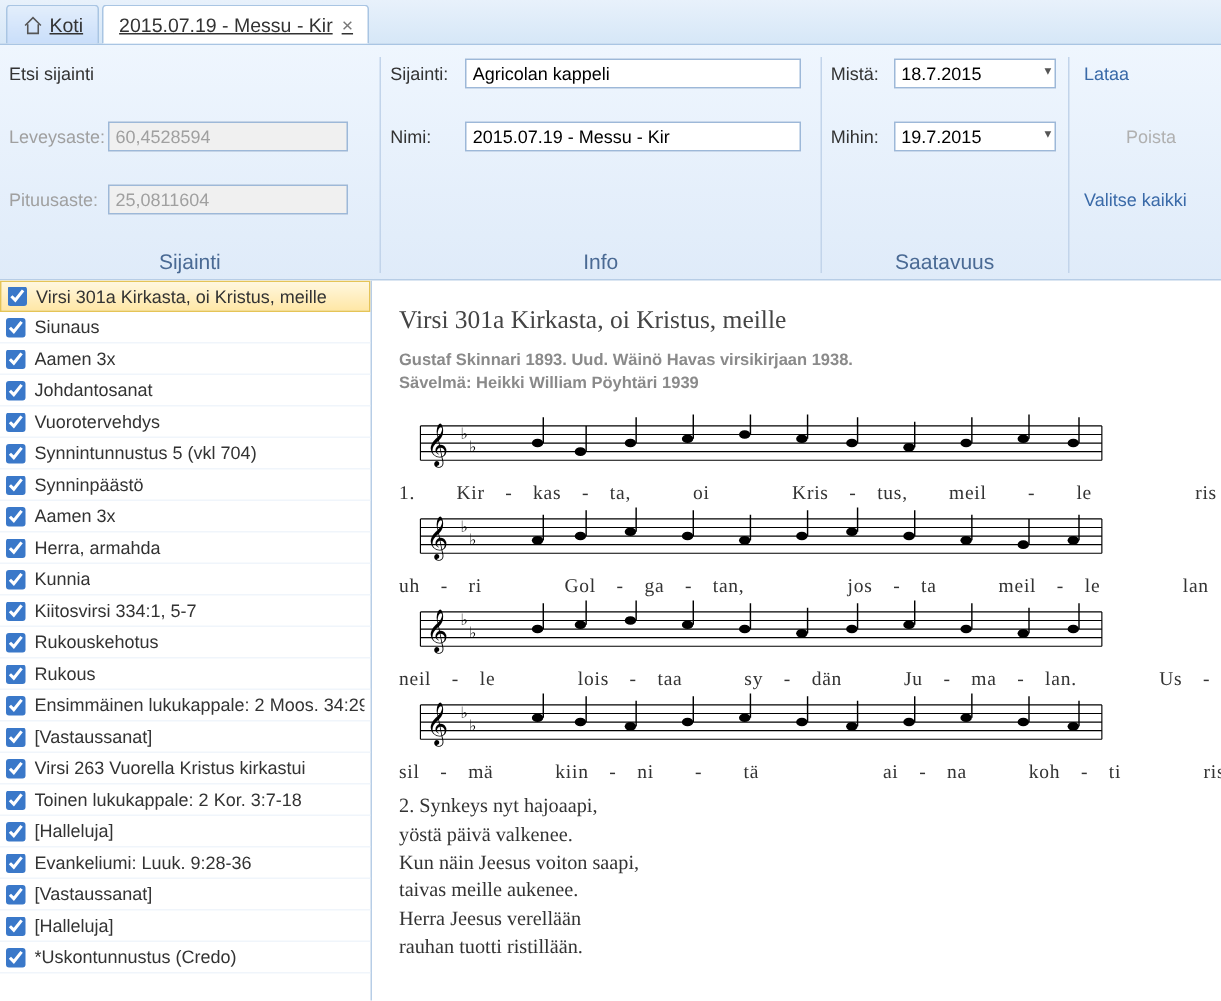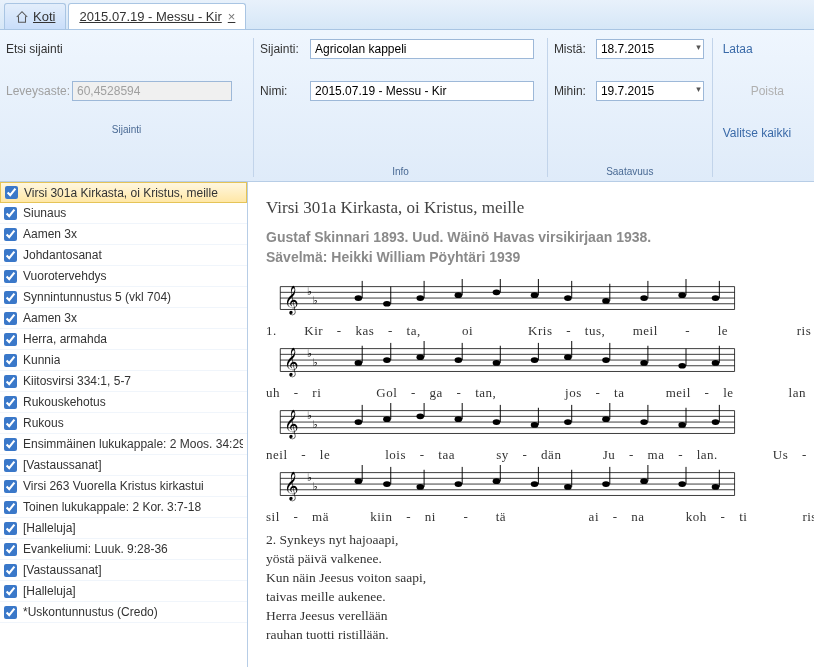--- a/index.html
+++ b/index.html
@@ -10,34 +10,34 @@
 .tab svg, .tab .x { margin-left: 6px; }
 .tab .home-icon { margin-right: 4px; margin-left: 0; }
 .top-panel { display: flex; background: linear-gradient(#eff6fe, #dfebf9); border-bottom: 1px solid #b7cde6; padding: 8px 6px 4px 6px; gap: 6px; }
 .panel-group { display: flex; flex-direction: column; gap: 20px; border-right: 1px solid #c2d4ea; padding-right: 6px; }
 .panel-group:last-child { border-right: none; }
 .panel-row { display: flex; align-items: center; gap: 4px; min-height: 22px; }
 .panel-label { font-size: 12px; color: #333; }
 .panel-label.disabled { color: #a0a0a0; }
 .panel-input { border: 1px solid #9db8d8; padding: 2px 4px; font-size: 12px; height: 20px; background: #fff; }
 .panel-input.disabled { background: #f0f0f0; color: #a0a0a0; }
-.panel-group-title { text-align: center; font-size: 10px; color: #4a6a94; margin-top: 2px; }
+.panel-group-title { text-align: center; font-size: 14px; color: #4a6a94; margin-top: 2px; }
 .date-field { position: relative; }
 .date-field .dd { position: absolute; right: 3px; top: 3px; font-size: 9px; color: #555; pointer-events: none; }
 .action-link { color: #3a6aa8; cursor: pointer; padding: 2px 4px; }
 .action-link.disabled { color: #b0b0b0; margin-left: 28px; }
 .main { display: flex; height: calc(667px - 30px - 92px); }
 .list-pane { width: 248px; border-right: 1px solid #b7cde6; overflow-y: scroll; background: #fff; position: relative; }
 .list-item { display: flex; align-items: center; gap: 6px; padding: 2px 4px; border-bottom: 1px solid #f0f5fb; height: 21px; cursor: pointer; }
 .list-item.selected { background: linear-gradient(#fff7df, #ffe7a6); border: 1px solid #e5c457; }
 .list-item input[type=checkbox] { width: 13px; height: 13px; accent-color: #3a78c9; }
 .list-item span { white-space: nowrap; overflow: hidden; text-overflow: clip; }
 .content-pane { flex: 1; padding: 16px 18px; overflow: auto; font-family: Georgia, serif; }
 .content-pane h2 { font-size: 17px; font-weight: normal; color: #444; margin-bottom: 10px; }
-.meta { font-size: 14px; color: #8a8a8a; font-weight: bold; font-family: Arial, sans-serif; line-height: 1.4; margin-bottom: 12px; }
+.meta { font-size: 11px; color: #8a8a8a; font-weight: bold; font-family: Arial, sans-serif; line-height: 1.4; margin-bottom: 12px; }
 .score-line { position: relative; height: 58px; margin-bottom: 4px; }
 .score-line svg { width: 480px; height: 40px; }
 .lyrics-under { font-family: Georgia, serif; font-size: 13px; letter-spacing: 0.5px; word-spacing: 10px; white-space: pre; }
 .verse { font-family: Georgia, serif; font-size: 13.5px; line-height: 1.4; margin-top: 8px; }
 ::-webkit-scrollbar { width: 16px; }
 ::-webkit-scrollbar-track { background: #eef3fa; }
 ::-webkit-scrollbar-thumb { background: #c4d6ed; border: 1px solid #a9c5e3; border-radius: 2px; }
 </style>
 </head>
 <body>
@@ -57,20 +57,24 @@
 
 <div class="top-panel">
   <div class="panel-group" style="width:250px">
     <div class="panel-row">
         <span class="panel-label" style="font-weight:normal">Etsi sijainti</span>
       </div>
     <div class="panel-row">
       <span class="panel-label disabled" style="width:62px">Leveysaste:</span>
       <input class="panel-input disabled" style="width: 160px;" disabled="" value="60,4528594">
     </div>
+    <div class="panel-row">
+      <span class="panel-label disabled" style="width:62px">Pituusaste:</span>
+      <input class="panel-input disabled" style="width: 160px;" disabled="" value="25,0811604">
+    </div>
     <div class="panel-group-title">Sijainti</div>
   </div>
 
   <div class="panel-group" style="width:290px">
     <div class="panel-row">
       <span class="panel-label" style="width:46px">Sijainti:</span>
       <input class="panel-input" style="width: 224px;" value="Agricolan kappeli">
     </div>
     <div class="panel-row">
       <span class="panel-label" style="width:46px">Nimi:</span>
@@ -125,20 +129,24 @@
         <input type="checkbox" checked="" style="">
         <span>Johdantosanat</span>
       </div>
       <div class="list-item">
         <input type="checkbox" checked="" style="">
         <span>Vuorotervehdys</span>
       </div>
       <div class="list-item">
         <input type="checkbox" checked="" style="">
         <span>Synnintunnustus 5 (vkl 704)</span>
+      </div>
+      <div class="list-item">
+        <input type="checkbox" checked="" style="">
+        <span>Synninpäästö</span>
       </div>
       <div class="list-item">
         <input type="checkbox" checked="" style="">
         <span>Aamen 3x</span>
       </div>
       <div class="list-item">
         <input type="checkbox" checked="" style="">
         <span>Herra, armahda</span>
       </div>
       <div class="list-item">

